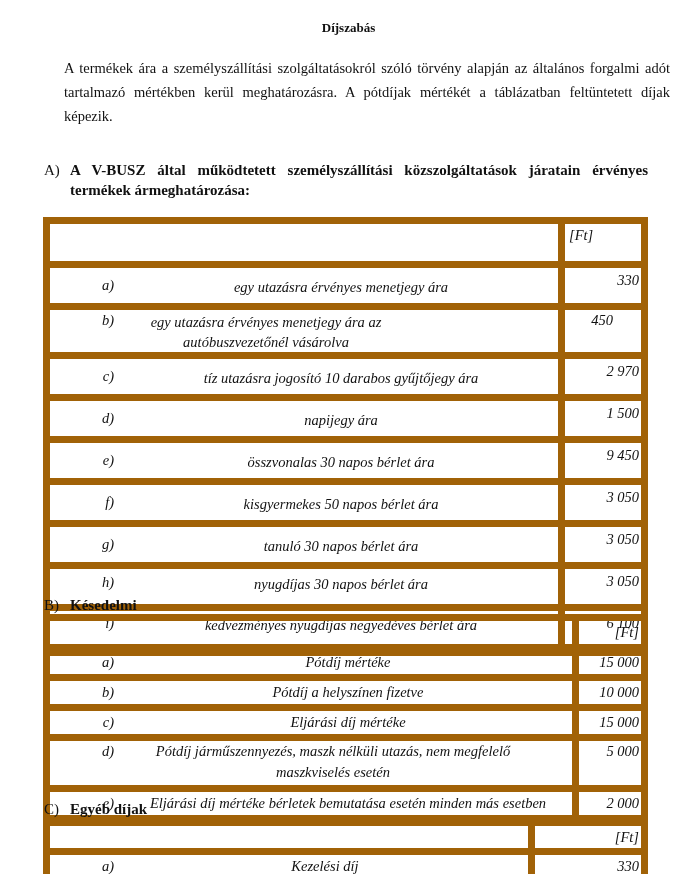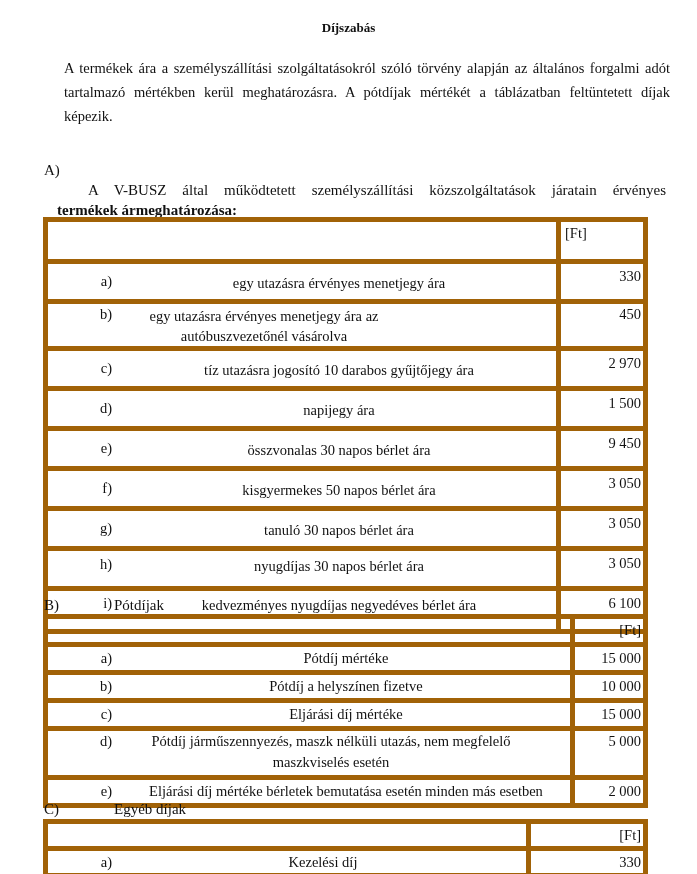--- a/index.html
+++ b/index.html
@@ -13,45 +13,45 @@
     font-weight: bold; font-size: 13px;
   }
   .intro {
     position: absolute; top: 56px; left: 28px; width: 606px;
     line-height: 24px; text-align: justify; font-size: 14.5px; margin-left: 36px;
   }
   .sec-head {
     position: absolute; left: 44px; font-size: 15px; line-height: 20px;
   }
   .sec-head .letter { display: inline-block; width: 26px; font-weight: normal; }
-  .sec-head .txt { font-weight: normal; margin-left: 44px; }
+  .sec-head .txt { font-weight: bold; }
   .secA-head { top: 160px; width: 606px; }
   .secA-head .txt { display: inline-block; width: 578px; vertical-align: top; text-align: justify; text-align-last: justify; word-spacing: 2px; }
-  .secA-head .txt2 { display: block; margin-left: 13px; font-weight: bold; }
+  .secA-head .txt2 { display: block; margin-left: 26px; font-weight: bold; }
   .secB-head { top: 595px; }
   .secC-head { top: 799px; }
 
   table.fees { position: absolute; border-collapse: collapse; left: 43px; width: 605px; }
-  table.fees td { border: 5px solid #a16207; padding: 0; vertical-align: top; }
+  table.fees td { border: 7px solid #a16207; padding: 0; vertical-align: top; font-style: italic; }
   table.fees td.desc { position: relative; }
   .item { display: flex; }
   .item .lbl { width: 64px; text-align: right; padding-right: 8px; flex-shrink: 0; }
   .item .text { flex: 1; text-align: center; }
   td.val { text-align: right; padding-right: 2px !important; }
 
   #tA { top: 217px; }
   #tA td.desc { width: 508px; }
   #tA tr.hdr td { height: 34px; }
   #tA tr.hdr td.val { text-align: left; padding-left: 4px !important; padding-top: 3px !important; }
   #tA tr.r td { height: 31px; }
   #tA tr.r td.desc .item { padding-top: 9px; }
   #tA tr.r td.val { padding-top: 4px !important; }
   #tA tr.r.two td { height: 40px; }
   #tA tr.r.two td.desc .item { padding-top: 2px; }
-  #tA tr.r.two td.val { padding-top: 2px !important; }
+  #tA tr.r.two td.val { padding-top: 2px !important; text-align: center; }
   #tA tr.r.last td { height: 34px; }
   #tA tr.r.last td.desc .item { padding-top: 4px; }
   #tA .item .text { line-height: 20px; }
 
   #tB { top: 614px; }
   #tB td.desc { width: 522px; }
   #tB tr td { height: 23px; line-height: 22px; }
   #tB tr.two td { height: 44px; line-height: 21px; }
   #tB .item .lbl, #tA .item .lbl { padding-right: 10px; }
 
@@ -154,21 +154,21 @@
             <span class="lbl">i)</span>
             <span class="text">kedvezményes nyugdíjas negyedéves bérlet ára</span>
           </div>
         </td>
     <td class="val">6 100</td>
   </tr>
 </tbody>
   </table>
 
 <div class="sec-head secB-head">
-  <span class="letter">B)</span><span class="txt">Pótdíjak</span>
+  <span class="letter">B)</span><span class="txt">Késedelmi</span>
 </div>
 
 <table class="fees" id="tB">
   <tbody>
       <tr>
     <td class="desc"></td>
     <td class="val">[Ft]</td>
   </tr>
   <tr>
     <td class="desc">

